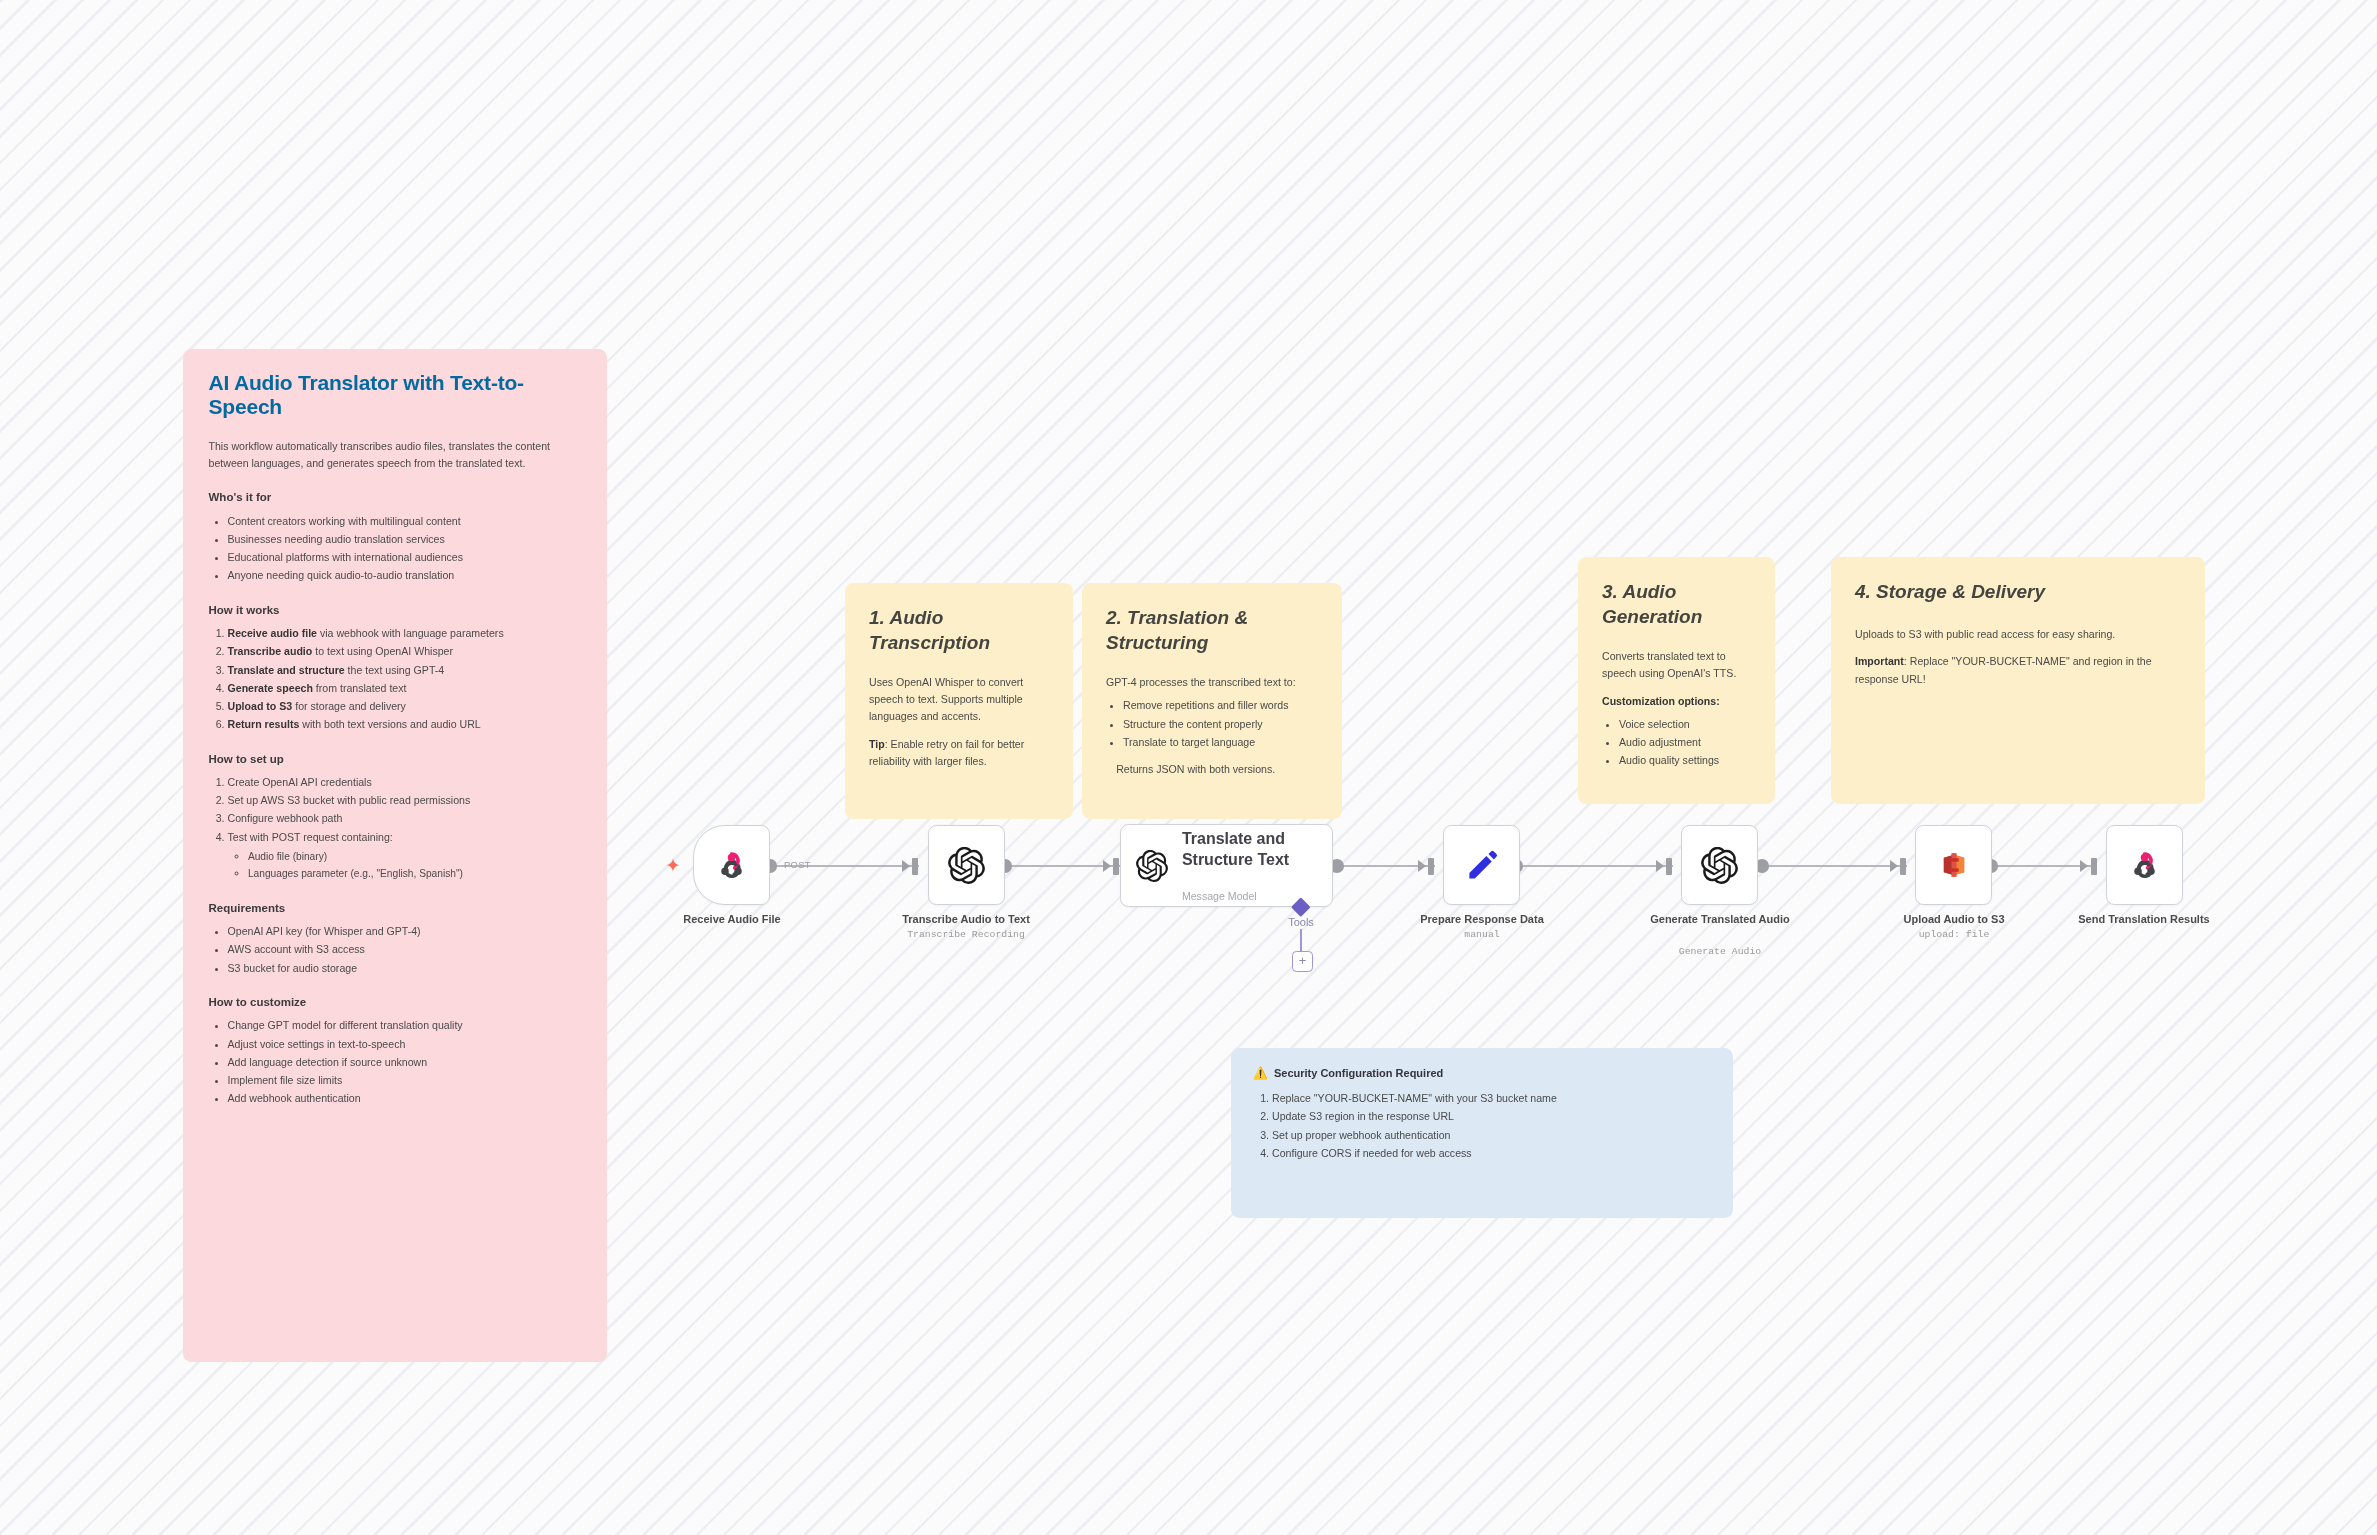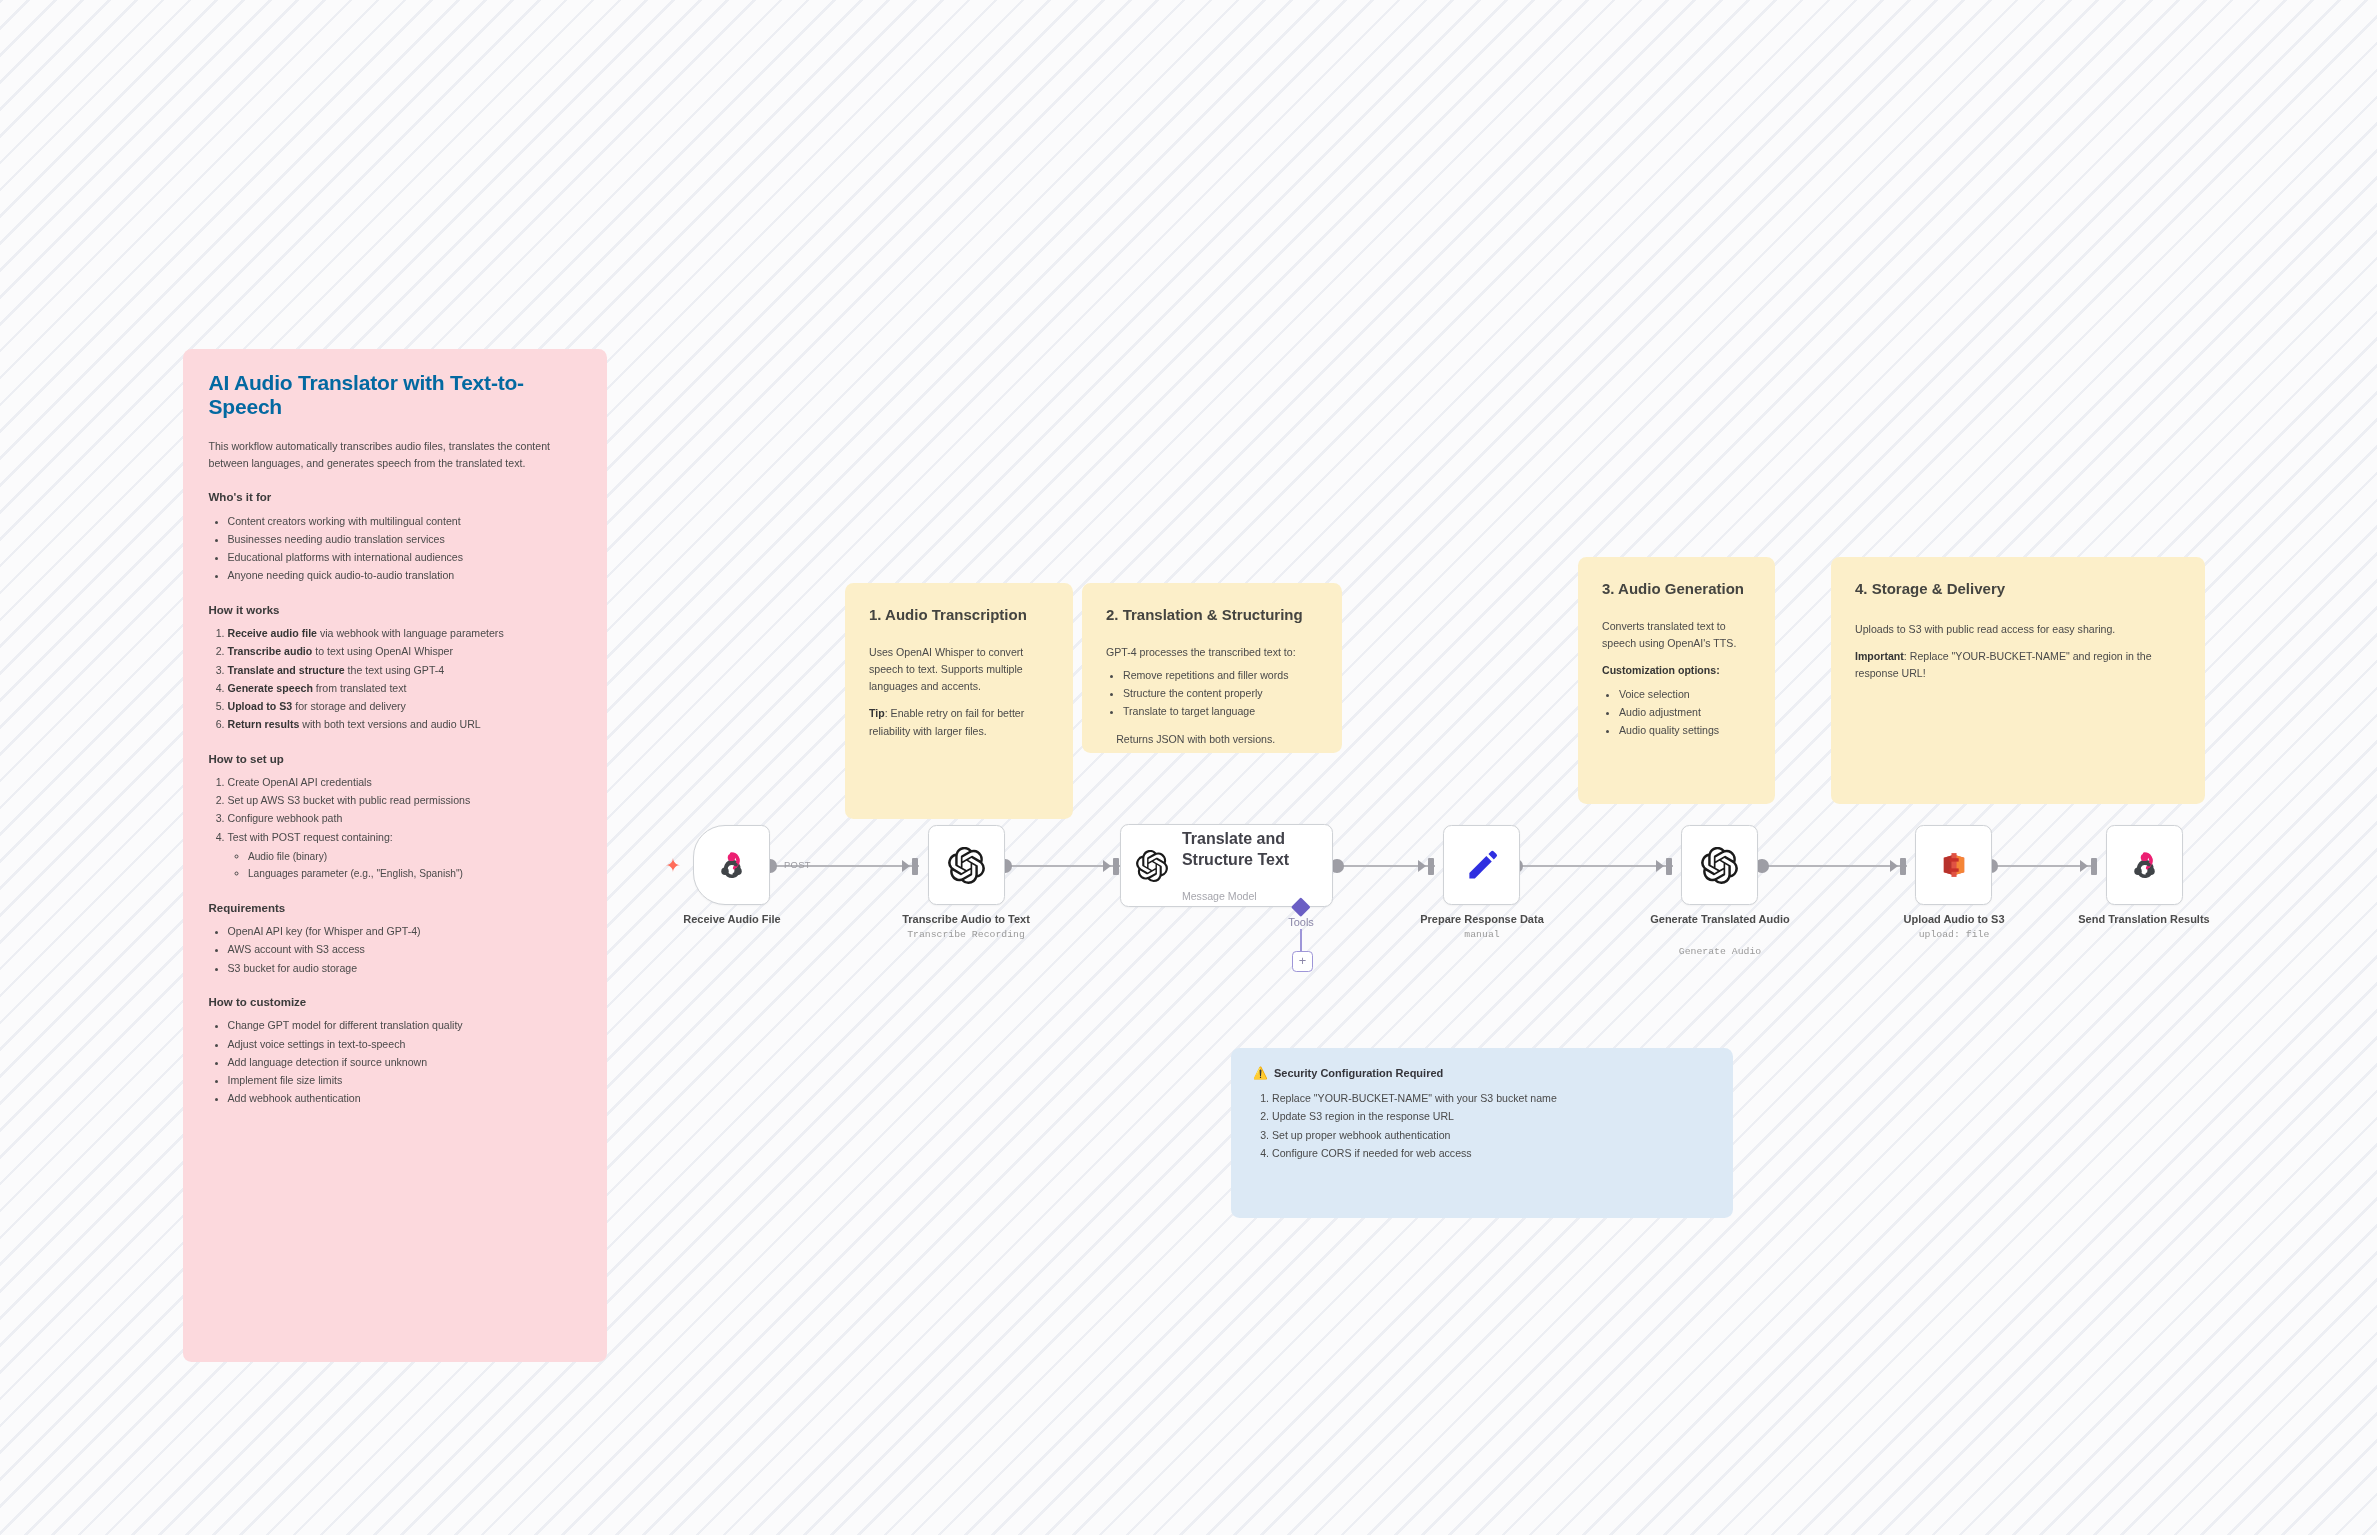--- a/index.html
+++ b/index.html
@@ -36,24 +36,25 @@
   }
   .note h1{
     margin:0 0 19px 0;
     font-size:21px;
     font-weight:bold;
     color:#0369a1;
     letter-spacing:-0.2px;
   }
   .note h2{
     margin:0 0 19px 0;
-    font-size:15px;
+    font-size:19px;
     font-weight:bold;
     color:#444440;
     line-height:1.32;
+    font-style:italic;
   }
   .note h3{
     margin:19px 0 8.5px 0;
     font-size:11.5px;
     font-weight:bold;
     color:#3b3b3b;
   }
   .note p{
     margin:0 0 6.8px 0;
     font-size:10.6px;
@@ -218,21 +219,21 @@
   </div>
 
   <div class="note note-yellow" style="left:845px;top:583px;width:228px;height:236px;">
     <h2>1. Audio Transcription</h2>
     <div class="ybody">
       <p>Uses OpenAI Whisper to convert speech to text. Supports multiple languages and accents.</p>
       <p><b>Tip</b><span>: Enable retry on fail for better reliability with larger files.</span></p>
     </div>
   </div>
 
-  <div class="note note-yellow" style="left:1082px;top:583px;width:260px;height:170px;">
+  <div class="note note-yellow" style="left:1082px;top:583px;width:260px;height:236px;">
     <h2>2. Translation &amp; Structuring</h2>
     <div class="ybody">
       <p style="margin-bottom:3.4px;">GPT-4 processes the transcribed text to:</p>
       <ul>
         <li>Remove repetitions and filler words</li>
         <li>Structure the content properly</li>
         <li>Translate to target language</li>
       </ul>
       <p class="indent" style="margin-top:10.2px;">Returns JSON with both versions.</p>
     </div>

